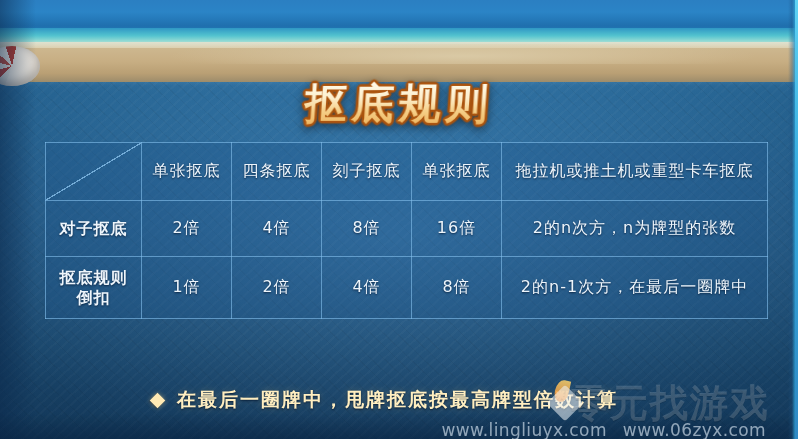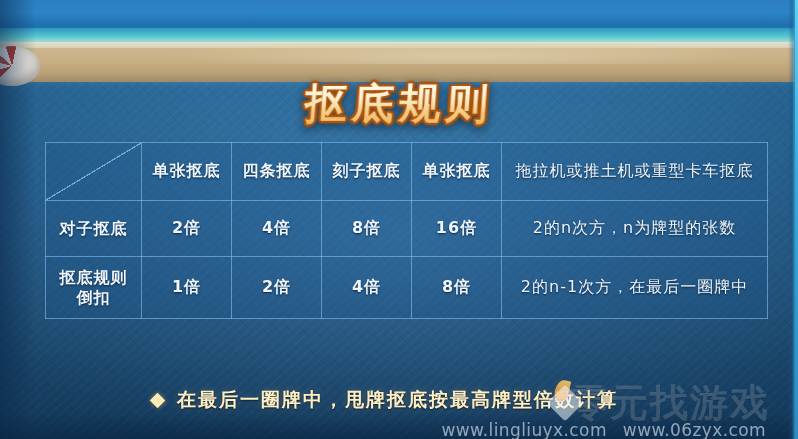--- a/index.html
+++ b/index.html
@@ -129,21 +129,21 @@
     color:#eef5fb;
     font-size:16px;
     letter-spacing:1px;
     text-shadow:0 1px 2px rgba(0,20,45,.75);
     padding:0;
   }
   tr.head td{ height:58px; }
   tr.r1 td{ height:56px; }
   tr.r2 td{ height:62px; }
   td.c0{ width:96px; }
-  td.c1,td.c2,td.c3,td.c4{ width:90px;font-weight:bold; }
+  td.c1,td.c2,td.c3,td.c4{ width:90px; }
   td.c5{ width:266px; }
   td.rowhead{
     color:#ffe79c;
     font-weight:bold;
     font-size:17px;
     letter-spacing:2px;
     text-shadow:0 1px 2px rgba(0,20,45,.85), 0 0 6px rgba(255,200,80,.25);
     line-height:1.25;
   }
   td.corner{ position:relative; overflow:hidden; }

